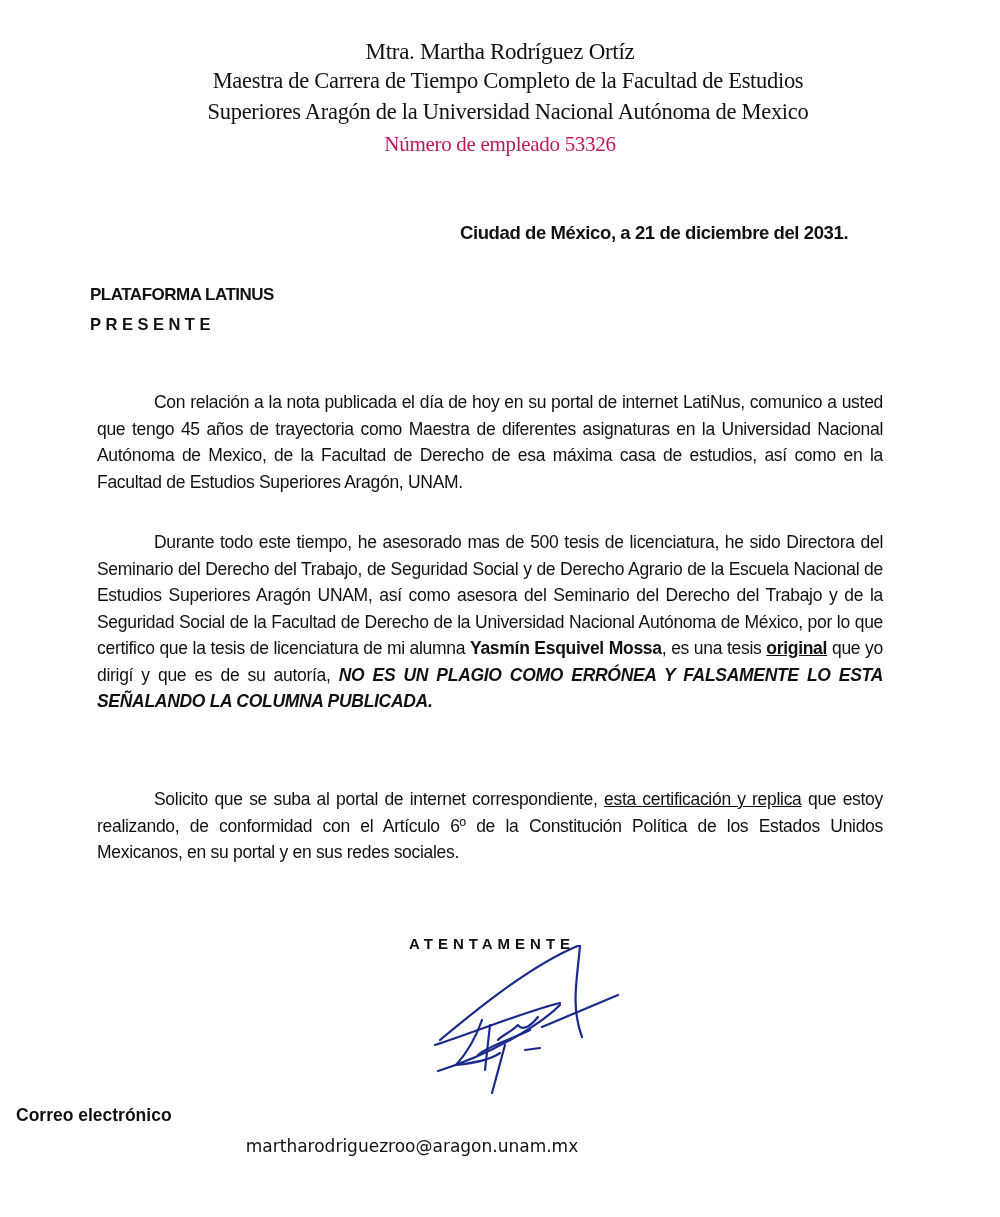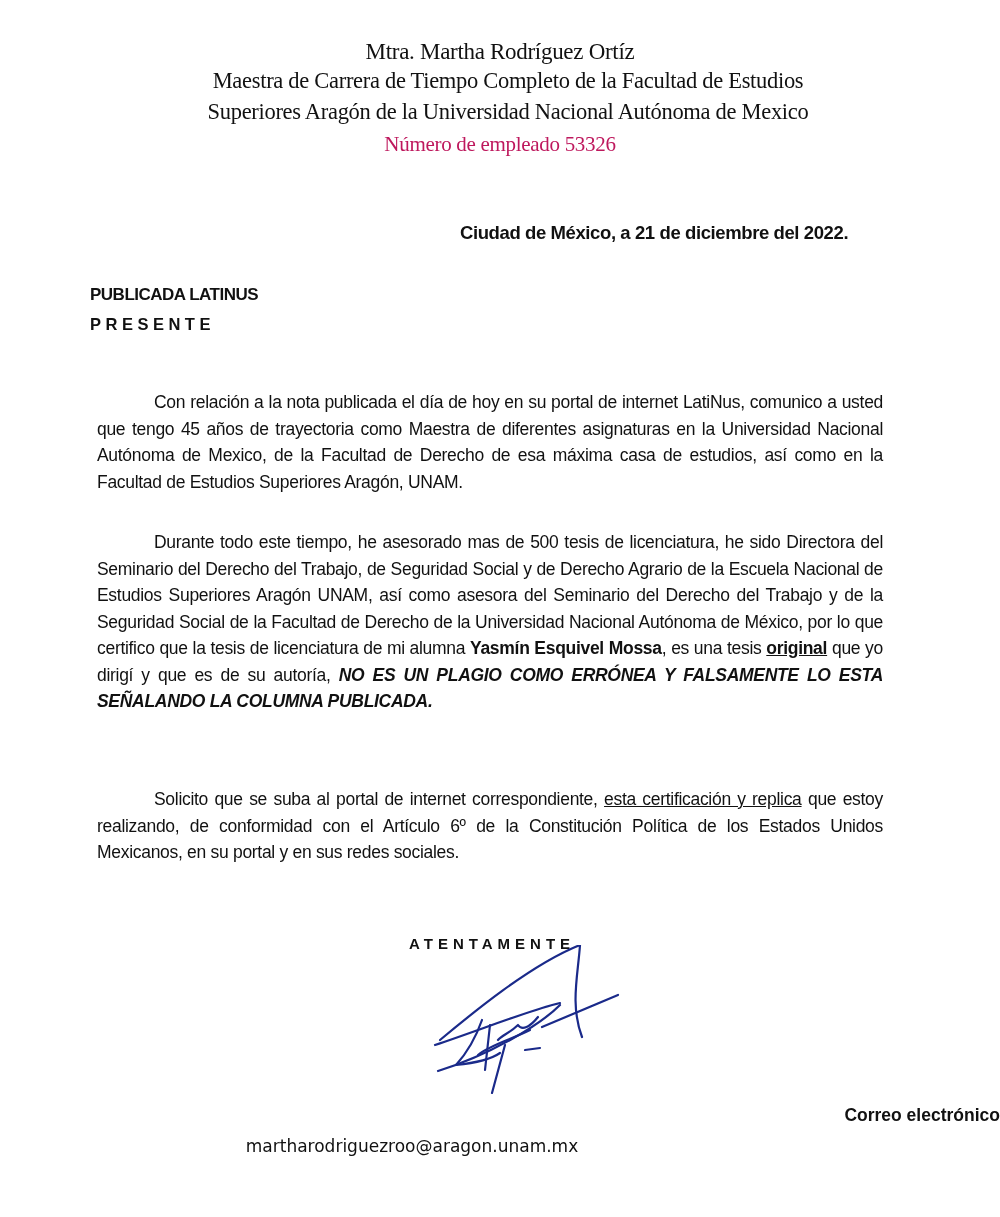--- a/index.html
+++ b/index.html
@@ -24,38 +24,38 @@
     .para .indent { display: inline-block; width: 57px; }
     .p1 { top: 389px; }
     .p2 { top: 529px; }
     .p3 { top: 786px; }
     .bold { font-weight: bold; }
     .u { text-decoration: underline; }
     .bi { font-weight: bold; font-style: italic; }
 
     .closing { position: absolute; top: 935px; left: 409px; font-size: 15px; font-weight: bold; letter-spacing: 5px; }
     .signature { position: absolute; left: 430px; top: 945px; width: 220px; height: 150px; }
-    .email-label { position: absolute; top: 1105px; left: 0; width: 1000px; text-align: right; font-size: 17.5px; font-weight: bold; padding-left: 16px; box-sizing: border-box; }
+    .email-label { position: absolute; top: 1105px; left: 0; width: 1000px; text-align: left; font-size: 17.5px; font-weight: bold; padding-left: 16px; box-sizing: border-box; }
     .email { position: absolute; left: 0; width: 808px; text-align: center; font-family: "DejaVu Sans", sans-serif; font-size: 17px; line-height: 24px; padding-left: 16px; box-sizing: border-box; }
     .email1 { top: 1134px; }
     .email2 { top: 1162px; }
   </style>
 </head>
 <body>
 
 <div class="page">
 
   <div class="hdr h-name">Mtra. Martha Rodríguez Ortíz</div>
   <div class="hdr h-role1">Maestra de Carrera de Tiempo Completo de la Facultad de Estudios</div>
   <div class="hdr h-role2">Superiores Aragón de la Universidad Nacional Autónoma de Mexico</div>
   <div class="hdr h-emp">Número de empleado 53326</div>
 
-  <div class="date">Ciudad de México, a 21 de diciembre del 2022.</div>
+  <div class="date">Ciudad de México, a 21 de diciembre del 2031.</div>
 
-  <div class="addressee">PUBLICADA LATINUS</div>
+  <div class="addressee">PLATAFORMA LATINUS</div>
   <div class="presente">PRESENTE</div>
 
   <div class="para p1"><span class="indent"></span><span>Con relación a la nota publicada el día de hoy en su portal de internet LatiNus, comunico a usted que tengo 45 años de trayectoria como Maestra de diferentes asignaturas en la Universidad Nacional Autónoma de Mexico, de la Facultad de Derecho de esa máxima casa de estudios, así como en la Facultad de Estudios Superiores Aragón, UNAM.</span></div>
 
   <div class="para p2"><span class="indent"></span><span>Durante todo este tiempo, he asesorado mas de 500 tesis de licenciatura, he sido Directora del Seminario del Derecho del Trabajo, de Seguridad Social y de Derecho Agrario de la Escuela Nacional de Estudios Superiores Aragón UNAM, así como asesora del Seminario del Derecho del Trabajo y de la Seguridad Social de la Facultad de Derecho de la Universidad Nacional Autónoma de México, por lo que certifico que la tesis de licenciatura de mi alumna </span><span class="bold">Yasmín Esquivel Mossa</span><span>, es una tesis </span><span class="bold u">original</span><span> que yo dirigí  y que es de su autoría, </span><span class="bi">NO ES UN PLAGIO COMO ERRÓNEA Y FALSAMENTE LO ESTA SEÑALANDO LA COLUMNA PUBLICADA.</span></div>
 
   <div class="para p3"><span class="indent"></span><span>Solicito que se suba al portal de internet correspondiente, </span><span class="u">esta certificación y replica</span><span> que estoy realizando, de conformidad con el Artículo 6º de la Constitución Política de los Estados Unidos Mexicanos, en su portal y en sus redes sociales.</span></div>
 
   <div class="closing">ATENTAMENTE</div>
 

